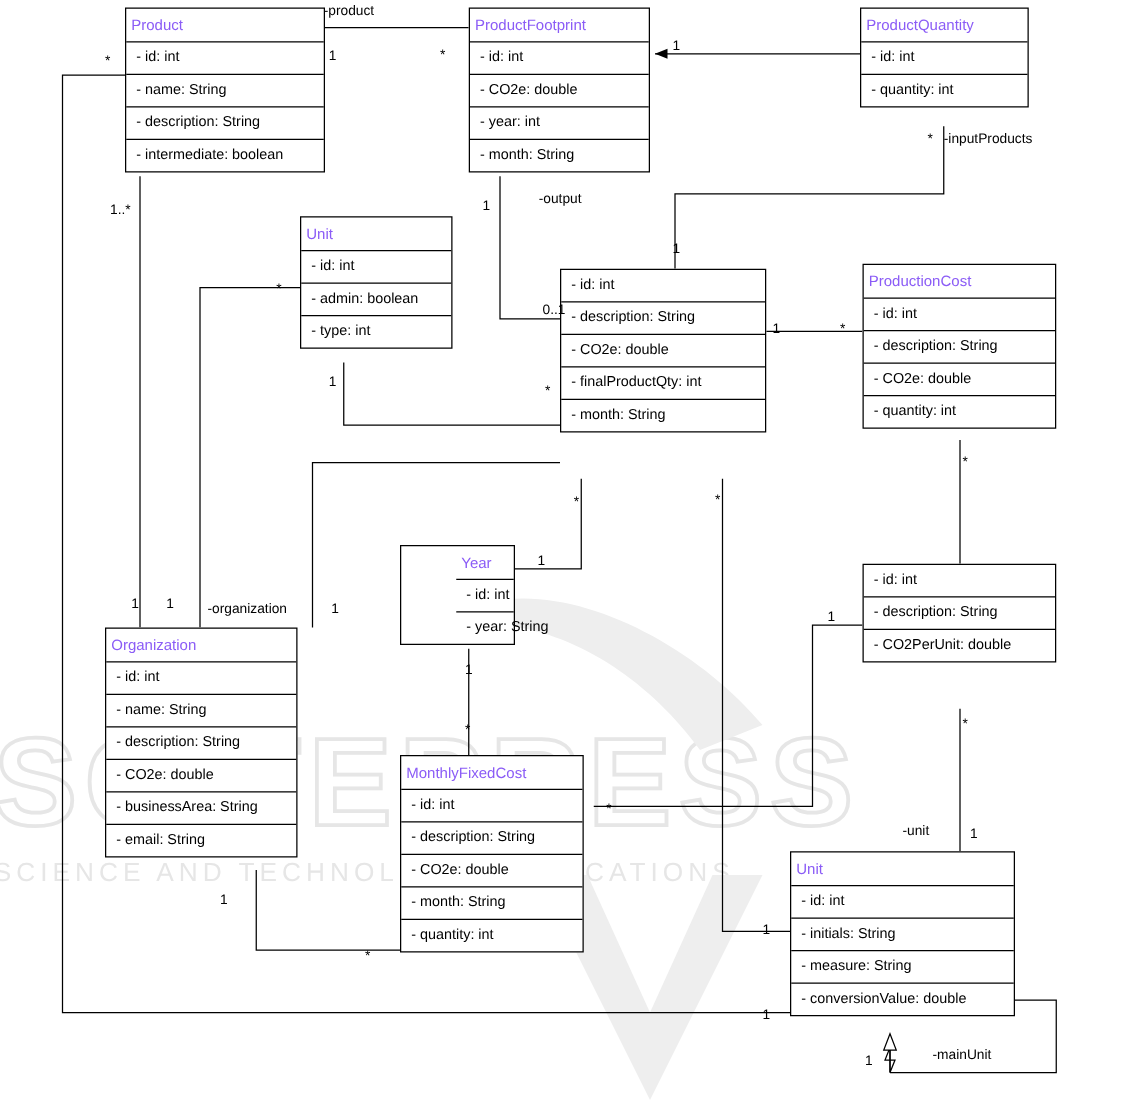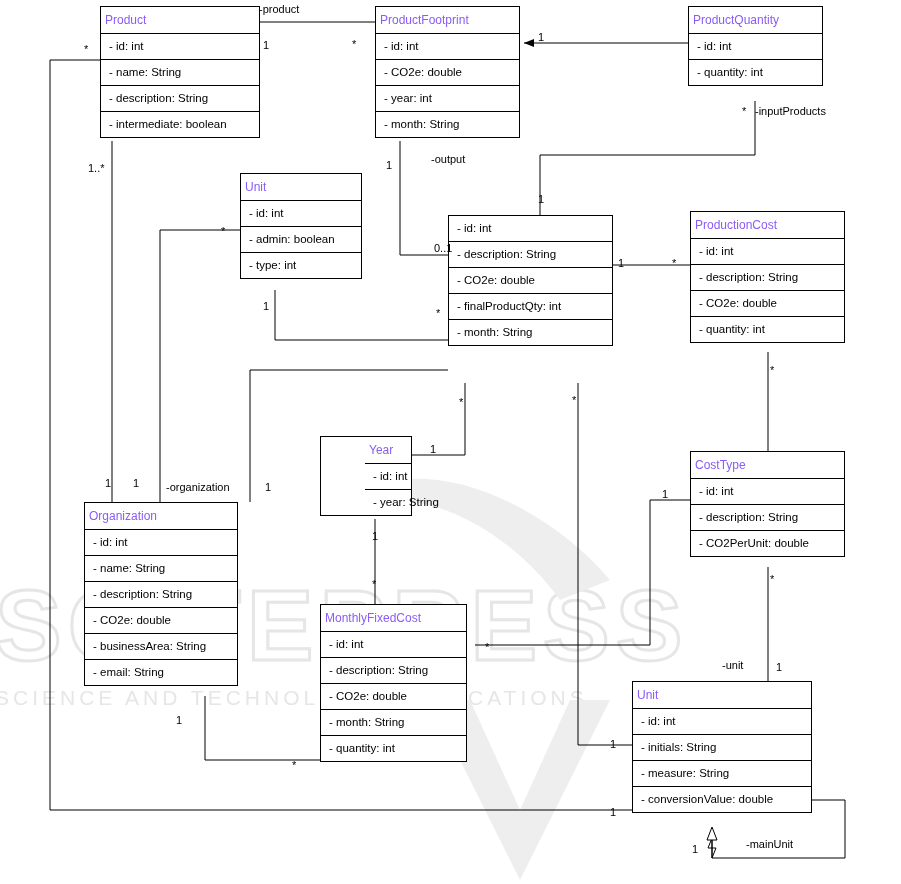--- a/index.html
+++ b/index.html
@@ -170,21 +170,20 @@
     <div class="attr">- quantity: int</div>
   </div>
 
   <div class="uml-class" style="left:320px;top:436px;width:92px;padding-left:44px;">
     <div class="cls-name">Year</div>
     <div class="attr">- id: int</div>
     <div class="attr">- year: String</div>
   </div>
 
   <div class="uml-class" style="left:690px;top:451px;width:155px;">
-    <div class="cls-name">CostType</div>
     <div class="attr">- id: int</div>
     <div class="attr">- description: String</div>
     <div class="attr">- CO2PerUnit: double</div>
   </div>
 
   <div class="uml-class" style="left:84px;top:502px;width:154px;">
     <div class="cls-name">Organization</div>
     <div class="attr">- id: int</div>
     <div class="attr">- name: String</div>
     <div class="attr">- description: String</div>

